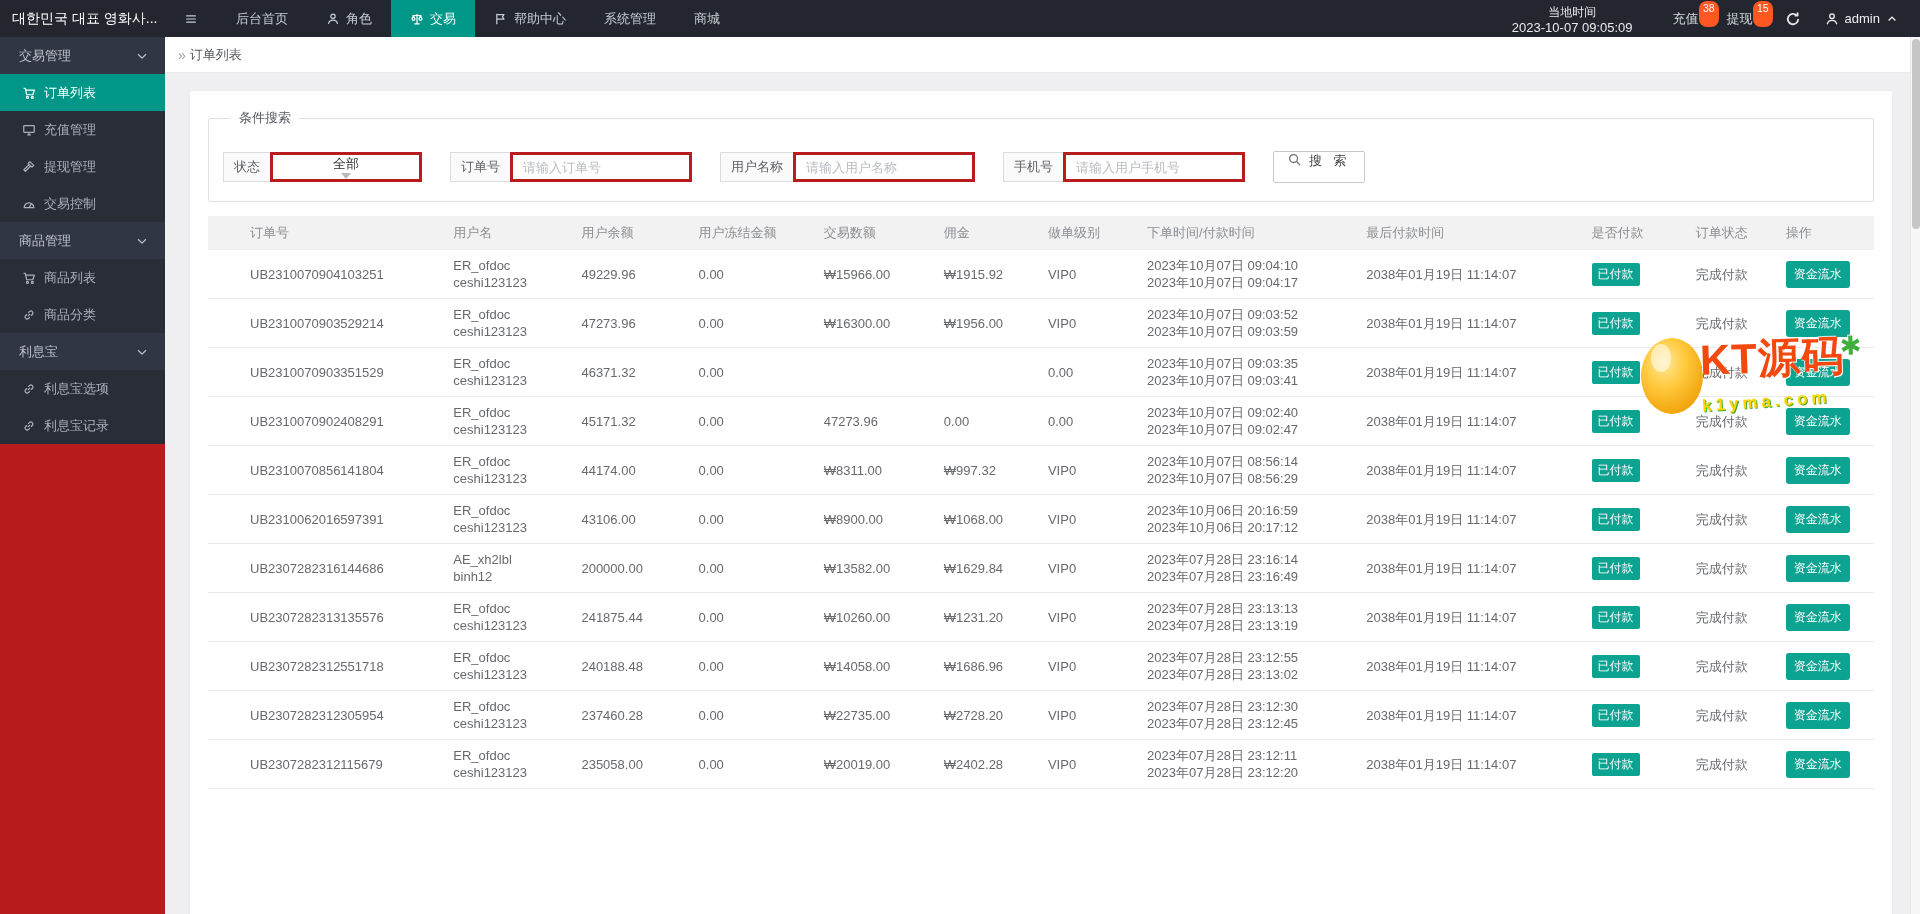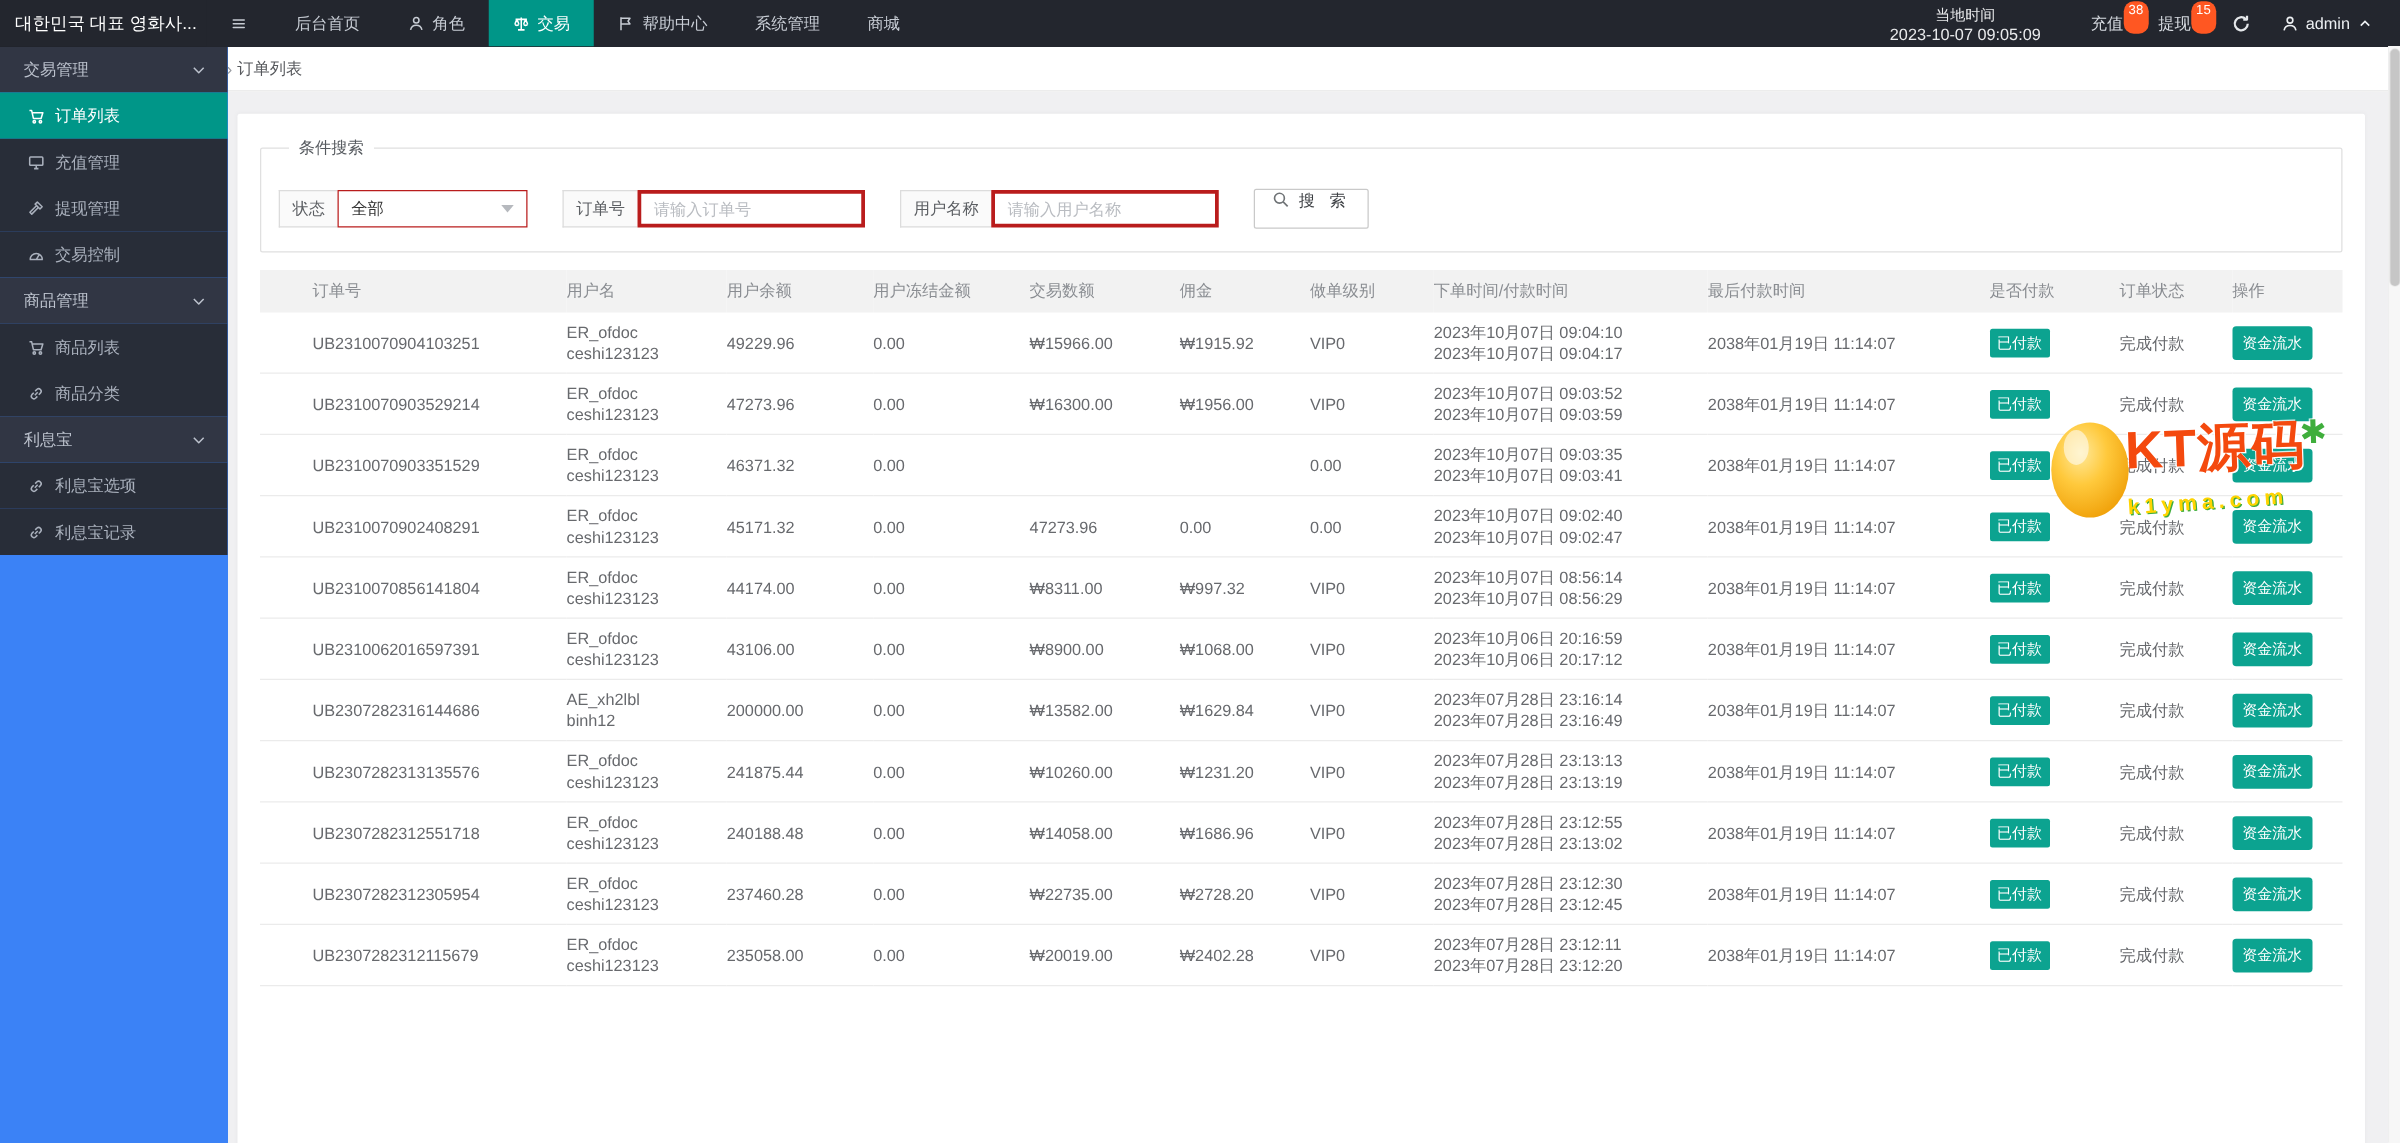--- a/index.html
+++ b/index.html
@@ -23,22 +23,22 @@
   .nav-badge-item { position:relative; font-size:13px; color:#d6dae0; padding:0 14px;
     line-height:37px; cursor:pointer; }
   .nav-badge-item .badge { position:absolute; top:1px; right:-6px; background:#ff5722;
     color:#fff; font-size:10.5px; line-height:15px; height:26px; min-width:15px;
     padding:0 4px; border-radius:8px; text-align:center; }
   .refresh-btn { margin:0 16px 0 18px; cursor:pointer; display:flex; align-items:center; color:#e4e7ea; }
   .admin-box { display:flex; align-items:center; gap:6px; font-size:13px; color:#eceff2;
     cursor:pointer; padding:0 8px; }
 
   
-  .sidebar { position:fixed; top:37px; left:0; width:182px; height:877px;
-    background:#3b82f6; z-index:40; }
+  .sidebar { position:fixed; top:37px; left:0; width:165px; height:877px;
+    background:#b91c1c; z-index:40; }
   .side-item { height:37px; display:flex; align-items:center; font-size:13px;
     cursor:pointer; position:relative; }
   .side-group { background:#313644; color:#bcc2cd; padding-left:19px; }
   .side-group .chev { position:absolute; right:16px; display:flex; }
   .side-sub { background:#282d38; color:#aab1bd; padding-left:22px; gap:8px; }
   .side-sub svg { width:14px; height:14px; flex:0 0 auto; }
   .side-sub.active { background:#009688; color:#fff; }
 
   
   .content { position:absolute; left:165px; top:37px; width:1755px; height:877px; }
@@ -52,22 +52,22 @@
   
   fieldset.search { border:1px solid #e0e0e0; border-radius:2px; padding:24px 14px 18px 14px; }
   fieldset.search legend { font-size:13px; color:#565a5f; padding:0 8px; margin-left:8px; }
   .search-row { display:flex; align-items:center; gap:28px; }
   .fgroup { display:flex; align-items:stretch; height:30px; }
   .fgroup .flabel { background:#fafafa; border:1px solid #dcdcdc; border-right:none;
     font-size:13px; color:#5c5f63; display:flex; align-items:center; padding:0 10px; white-space:nowrap; }
   .fgroup .finput { border:3px solid #b91c1c; width:182px; padding:0 10px; font-size:13px;
     color:#333; outline:none; background:#fff; font-family:inherit; }
   .fgroup .finput::placeholder { color:#b9bcc1; }
-  .fgroup .fselect { border:1px solid #b91c1c; width:152px; padding:0 10px; font-size:13px;
-    color:#333; background:#fff; display:flex; align-items:center; justify-content:space-between; cursor:pointer; }
+  .fgroup .fselect { border:3px solid #b91c1c; width:152px; padding:0 10px; font-size:13px;
+    color:#333; background:#fff; display:flex; align-items:center; justify-content:space-between; cursor:pointer;flex-direction:column; }
   .fgroup .fselect .arrow { width:0; height:0; border-left:5px solid transparent;
     border-right:5px solid transparent; border-top:6px solid #b6b9be; }
   .search-btn { height:32px; border:1px solid #c9c9c9; background:#fff; border-radius:2px;
     font-size:13px; color:#3c3f43; padding:0 13px; display:flex; align-items:flex-start; gap:7px;
     cursor:pointer; letter-spacing:4px; }
   .search-btn svg { width:15px; height:15px; color:#6f7control376; color:#6f7376; }
 
   
   table.orders { width:100%; border-collapse:collapse; margin-top:14px; table-layout:fixed; }
   table.orders th { background:#f2f2f2; font-weight:normal; font-size:13px; color:#8a8d92;
@@ -269,20 +269,24 @@
             </div>
           </div>
         <div class="fgroup">
               <span class="flabel">订单号</span>
               <input class="finput" placeholder="请输入订单号" style="">
             </div>
             <div class="fgroup">
               <span class="flabel">用户名称</span>
               <input class="finput" placeholder="请输入用户名称" style="">
             </div>
+            <div class="fgroup">
+              <span class="flabel">手机号</span>
+              <input class="finput" placeholder="请输入用户手机号" style="">
+            </div>
             <button class="search-btn">
               <svg class="" width="14" height="14" viewBox="0 0 16 16" fill="none" stroke="currentColor" stroke-width="1.4" stroke-linejoin="round">
                 <circle cx="7" cy="7" r="4.2"></circle>
                 <path d="M10.2 10.2L14 14"></path>
               </svg>
               <span>搜 索</span>
             </button>
           </div>
       </fieldset>
 

